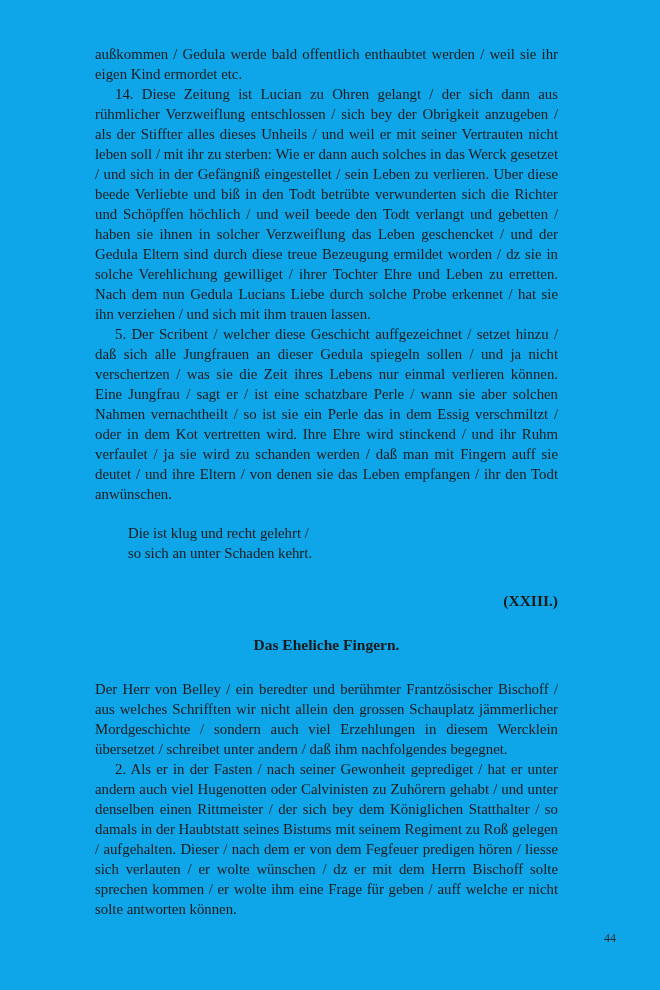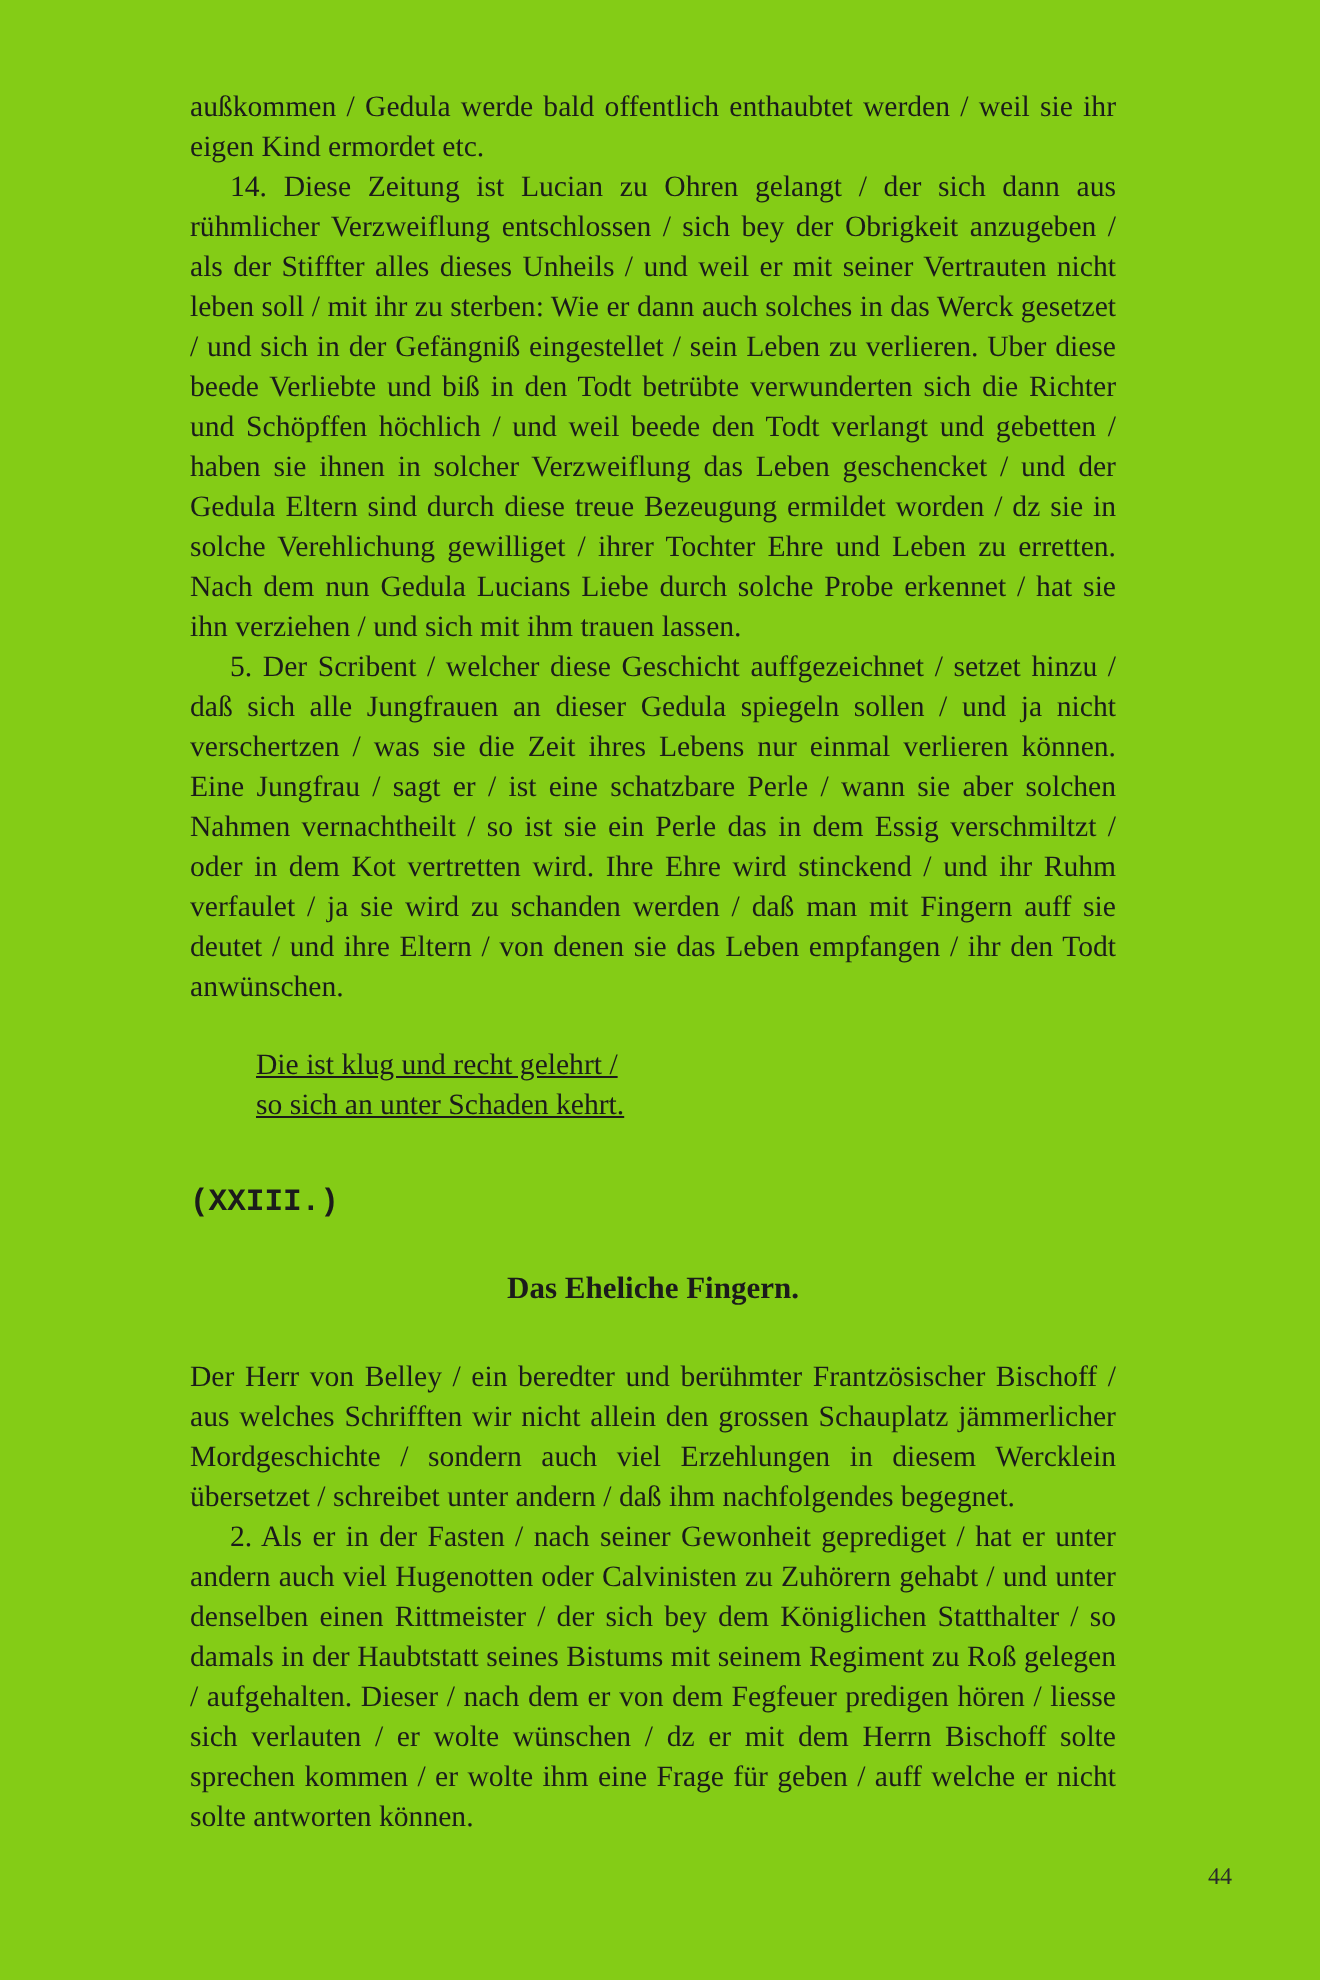--- a/index.html
+++ b/index.html
@@ -8,41 +8,39 @@
     background: #ffffff;
     color: #1b1b1b;
     font-family: "Liberation Serif", "DejaVu Serif", serif;
   }
   .page {
     position: relative;
     width: 660px;
     height: 990px;
     padding: 44px 102px 0 95px;
     overflow: hidden;
-    background: #84cc16;
+    background: #0ea5e9;
   }
   .body-text p {
     font-size: 14.8px;
     line-height: 20px;
     text-align: justify;
   }
   p.indent { text-indent: 20px; }
   .verse {
     margin: 19px 0 18px 33px;
     font-size: 14.8px;
     line-height: 20px;
-    text-decoration: underline;
   }
   .chapter-number {
     margin-top: 28px;
-    text-align: left;
+    text-align: right;
     font-weight: 700;
     font-size: 15.5px;
     line-height: 20px;
-    font-family: Liberation Mono, monospace;
   }
   .chapter-title {
     margin: 24px 0 24px 0;
     text-align: center;
     font-weight: 700;
     font-size: 15.5px;
     line-height: 20px;
   }
   .page-number {
     position: absolute;

